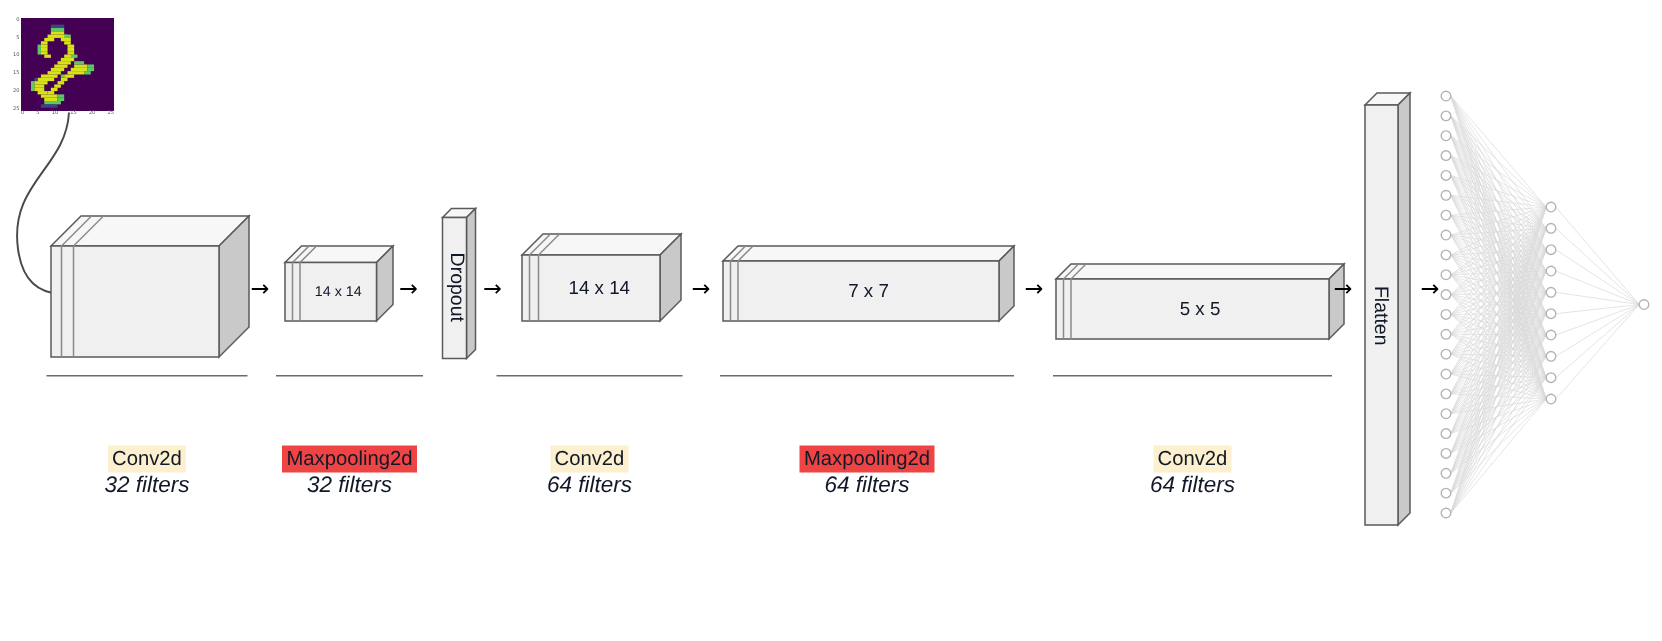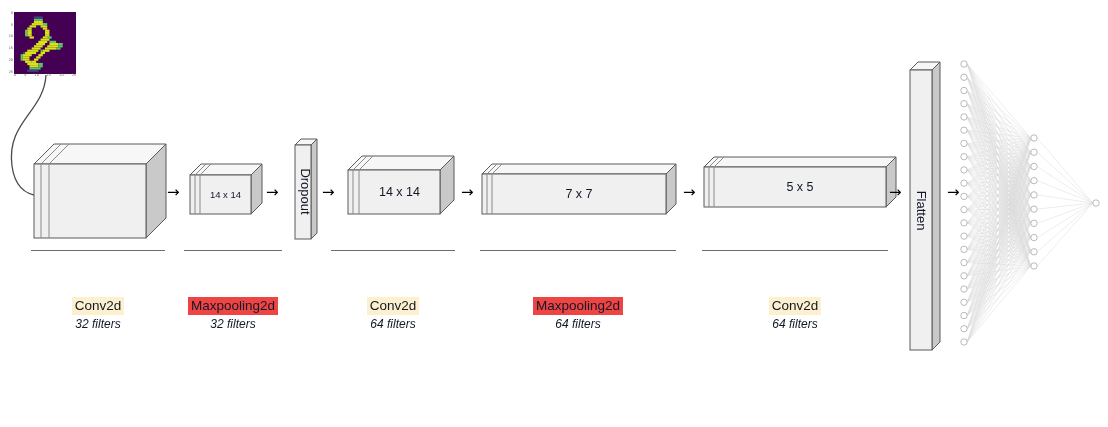--- a/index.html
+++ b/index.html
@@ -30,21 +30,21 @@
        font-family:"DejaVu Sans",sans-serif;}
 
   
   .cap{position:absolute;text-align:center;}
   .cap .rule{height:0;border-top:1.3px solid #6b6b6b;margin:0 auto 20px auto;}
   .tag{display:inline-block;padding:1px 3px;font-size:13.5px;line-height:16px;
        color:#111827;margin-top:26px;}
   .tag.conv{background:#fdf0cf;}
   .tag.pool{background:#ef4444;}
   .tag.dense{background:#edab9d;}
-  .sub{display:block;font-size:12px;font-style:italic;line-height:16px;
+  .sub{display:block;font-size:15px;font-style:italic;line-height:16px;
        margin-top:1px;color:#111827;}
   .sub.serif{font-style:normal;font-family:"Liberation Serif",serif;font-size:14px;}
 
   
   .vtext{position:absolute;transform-origin:center center;
          font-size:13px;color:#111827;white-space:nowrap;
          font-family:"Liberation Sans",sans-serif;}
 
   
   .net{position:absolute;left:950px;top:52px;width:158px;height:302px;}
@@ -222,21 +222,21 @@
     <div class="face-label" style="left:14px;top:16px;width:174px;height:40px;font-size:12.5px;text-align:center;">7 x 7</div>
   </div>
   <div class="cap" style="left:478px;top:250px;width:200px;">
     <div class="rule" style="width:196px;"></div>
     <span class="tag pool">Maxpooling2d</span>
     <span class="sub">64 filters</span>
   </div>
 
   <span class="arw" style="left:683px;top:185px;">→</span>
 
-  <div class="blk" style="left:700px;top:151px;">
+  <div class="blk" style="left:700px;top:170px;">
     <svg width="198" height="60">
       <polygon points="4,16 14,6 196,6 186,16" fill="#f7f7f7" stroke="#5a5a5a" stroke-width="1"></polygon>
       <polygon points="186,16 196,6 196,46 186,56" fill="#c9c9c9" stroke="#5a5a5a" stroke-width="1"></polygon>
       <rect x="4" y="16" width="182" height="40" fill="#f0f0f0" stroke="#5a5a5a" stroke-width="1"></rect>
       <line x1="9" y1="16" x2="9" y2="56" stroke="#8a8a8a" stroke-width="1"></line>
       <line x1="14" y1="16" x2="14" y2="56" stroke="#8a8a8a" stroke-width="1"></line>
       <line x1="19" y1="6" x2="9" y2="16" stroke="#8a8a8a" stroke-width="1"></line>
       <line x1="24" y1="6" x2="14" y2="16" stroke="#8a8a8a" stroke-width="1"></line>
     </svg>
     <div class="face-label" style="left:14px;top:16px;width:172px;height:40px;font-size:12.5px;">5 x 5</div>

